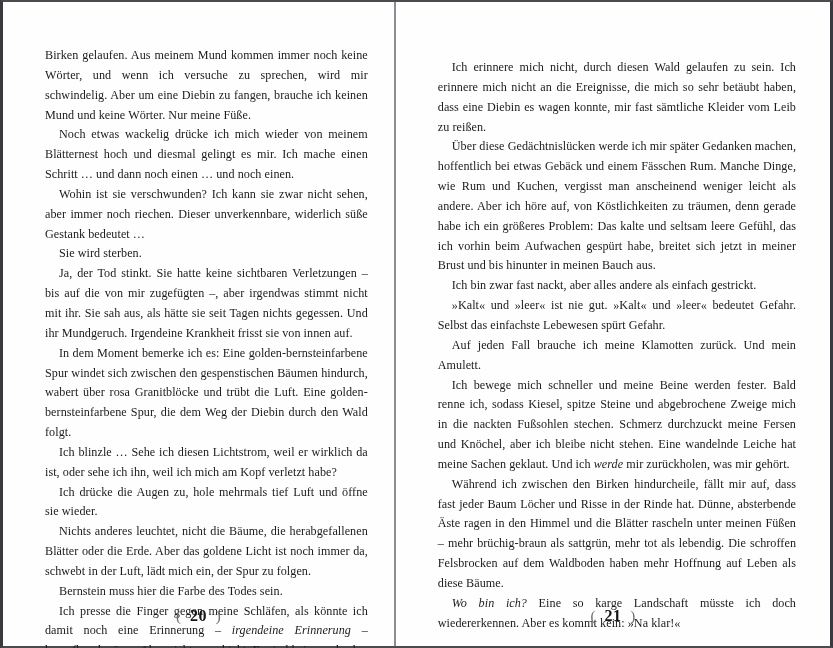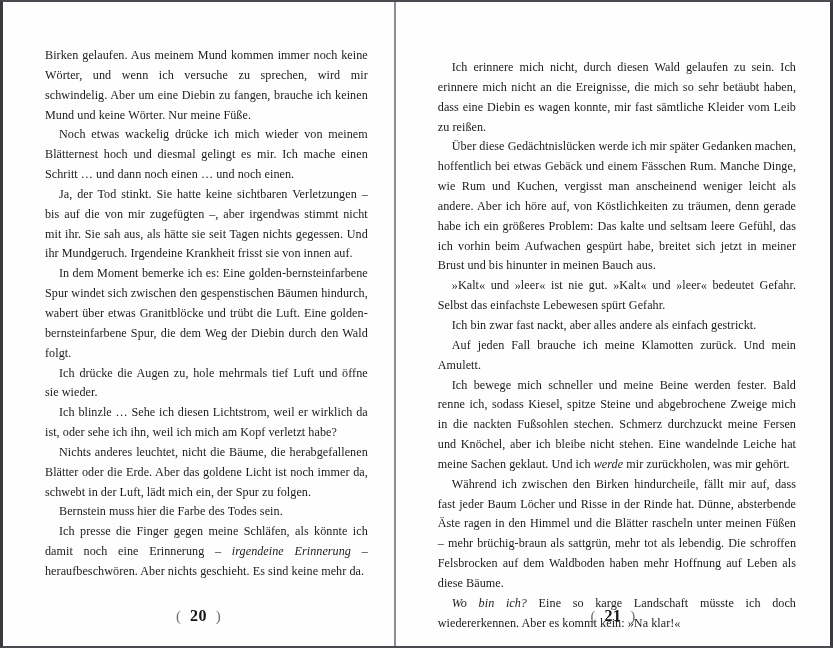--- a/index.html
+++ b/index.html
@@ -106,43 +106,45 @@
 </style>
 </head>
 <body>
 
 <div class="book-spread">
 
   <div class="page page-left">
     <div class="text-column">
         <p class="no-indent"><span>Birken gelaufen. Aus meinem Mund kommen immer noch keine Wörter, und wenn ich versuche zu sprechen, wird mir schwindelig. Aber um eine Diebin zu fangen, brauche ich keinen Mund und keine Wörter. Nur meine Füße.</span></p>
         <p><span>Noch etwas wackelig drücke ich mich wieder von meinem Blätternest hoch und diesmal gelingt es mir. Ich mache einen Schritt … und dann noch einen … und noch einen.</span></p>
+        <p><span>Wohin ist sie verschwunden? Ich kann sie zwar nicht sehen, aber immer noch riechen. Dieser unverkennbare, widerlich süße Gestank bedeutet …</span></p>
+        <p><span>Sie wird sterben.</span></p>
         <p><span>Ja, der Tod stinkt. Sie hatte keine sichtbaren Verletzungen – bis auf die von mir zugefügten –, aber irgendwas stimmt nicht mit ihr. Sie sah aus, als hätte sie seit Tagen nichts gegessen. Und ihr Mundgeruch. Irgendeine Krankheit frisst sie von innen auf.</span></p>
-        <p><span>In dem Moment bemerke ich es: Eine golden-bernsteinfarbene Spur windet sich zwischen den gespenstischen Bäumen hindurch, wabert über etwas Granitblöcke und trübt die Luft. Eine golden-bernsteinfarbene Spur, die dem Weg der Diebin durch den Wald folgt.</span></p>
+        <p><span>In dem Moment bemerke ich es: Eine golden-bernsteinfarbene Spur windet sich zwischen den gespenstischen Bäumen hindurch, wabert über rosa Granitblöcke und trübt die Luft. Eine golden-bernsteinfarbene Spur, die dem Weg der Diebin durch den Wald folgt.</span></p>
+        <p><span>Ich blinzle … Sehe ich diesen Lichtstrom, weil er wirklich da ist, oder sehe ich ihn, weil ich mich am Kopf verletzt habe?</span></p>
         <p><span>Ich drücke die Augen zu, hole mehrmals tief Luft und öffne sie wieder.</span></p>
-        <p><span>Ich blinzle … Sehe ich diesen Lichtstrom, weil er wirklich da ist, oder sehe ich ihn, weil ich mich am Kopf verletzt habe?</span></p>
         <p><span>Nichts anderes leuchtet, nicht die Bäume, die herabgefallenen Blätter oder die Erde. Aber das goldene Licht ist noch immer da, schwebt in der Luft, lädt mich ein, der Spur zu folgen.</span></p>
         <p><span>Bernstein muss hier die Farbe des Todes sein.</span></p>
         <p><span>Ich presse die Finger gegen meine Schläfen, als könnte ich damit noch eine Erinnerung – </span><i>irgendeine Erinnerung</i><span> – heraufbeschwören. Aber nichts geschieht. Es sind keine mehr da.</span></p>
       </div>
     <div class="folio">
       <span class="folio-orn">(</span>
       <span class="folio-num">20</span>
       <span class="folio-orn">)</span>
     </div>
   </div>
 
   <div class="gutter"></div>
 
   <div class="page page-right">
     <div class="text-column">
         <p><span>Ich erinnere mich nicht, durch diesen Wald gelaufen zu sein. Ich erinnere mich nicht an die Ereignisse, die mich so sehr betäubt haben, dass eine Diebin es wagen konnte, mir fast sämtliche Kleider vom Leib zu reißen.</span></p>
         <p><span>Über diese Gedächtnislücken werde ich mir später Gedanken machen, hoffentlich bei etwas Gebäck und einem Fässchen Rum. Manche Dinge, wie Rum und Kuchen, vergisst man anscheinend weniger leicht als andere. Aber ich höre auf, von Köstlichkeiten zu träumen, denn gerade habe ich ein größeres Problem: Das kalte und seltsam leere Gefühl, das ich vorhin beim Aufwachen gespürt habe, breitet sich jetzt in meiner Brust und bis hinunter in meinen Bauch aus.</span></p>
+        <p><span>Ich bin zwar fast nackt, aber alles andere als einfach gestrickt.</span></p>
         <p><span>»Kalt« und »leer« ist nie gut. »Kalt« und »leer« bedeutet Gefahr. Selbst das einfachste Lebewesen spürt Gefahr.</span></p>
-        <p><span>Ich bin zwar fast nackt, aber alles andere als einfach gestrickt.</span></p>
         <p><span>Auf jeden Fall brauche ich meine Klamotten zurück. Und mein Amulett.</span></p>
         <p><span>Ich bewege mich schneller und meine Beine werden fester. Bald renne ich, sodass Kiesel, spitze Steine und abgebrochene Zweige mich in die nackten Fußsohlen stechen. Schmerz durchzuckt meine Fersen und Knöchel, aber ich bleibe nicht stehen. Eine wandelnde Leiche hat meine Sachen geklaut. Und ich </span><i>werde</i><span> mir zurückholen, was mir gehört.</span></p>
         <p><span>Während ich zwischen den Birken hindurcheile, fällt mir auf, dass fast jeder Baum Löcher und Risse in der Rinde hat. Dünne, absterbende Äste ragen in den Himmel und die Blätter rascheln unter meinen Füßen – mehr brüchig-braun als sattgrün, mehr tot als lebendig. Die schroffen Felsbrocken auf dem Waldboden haben mehr Hoffnung auf Leben als diese Bäume.</span></p>
         <p><i>Wo bin ich?</i><span> Eine so karge Landschaft müsste ich doch wiedererkennen. Aber es kommt kein: »Na klar!«</span></p>
       </div>
     <div class="folio">
       <span class="folio-orn">(</span>
       <span class="folio-num">21</span>
       <span class="folio-orn">)</span>
     </div>

